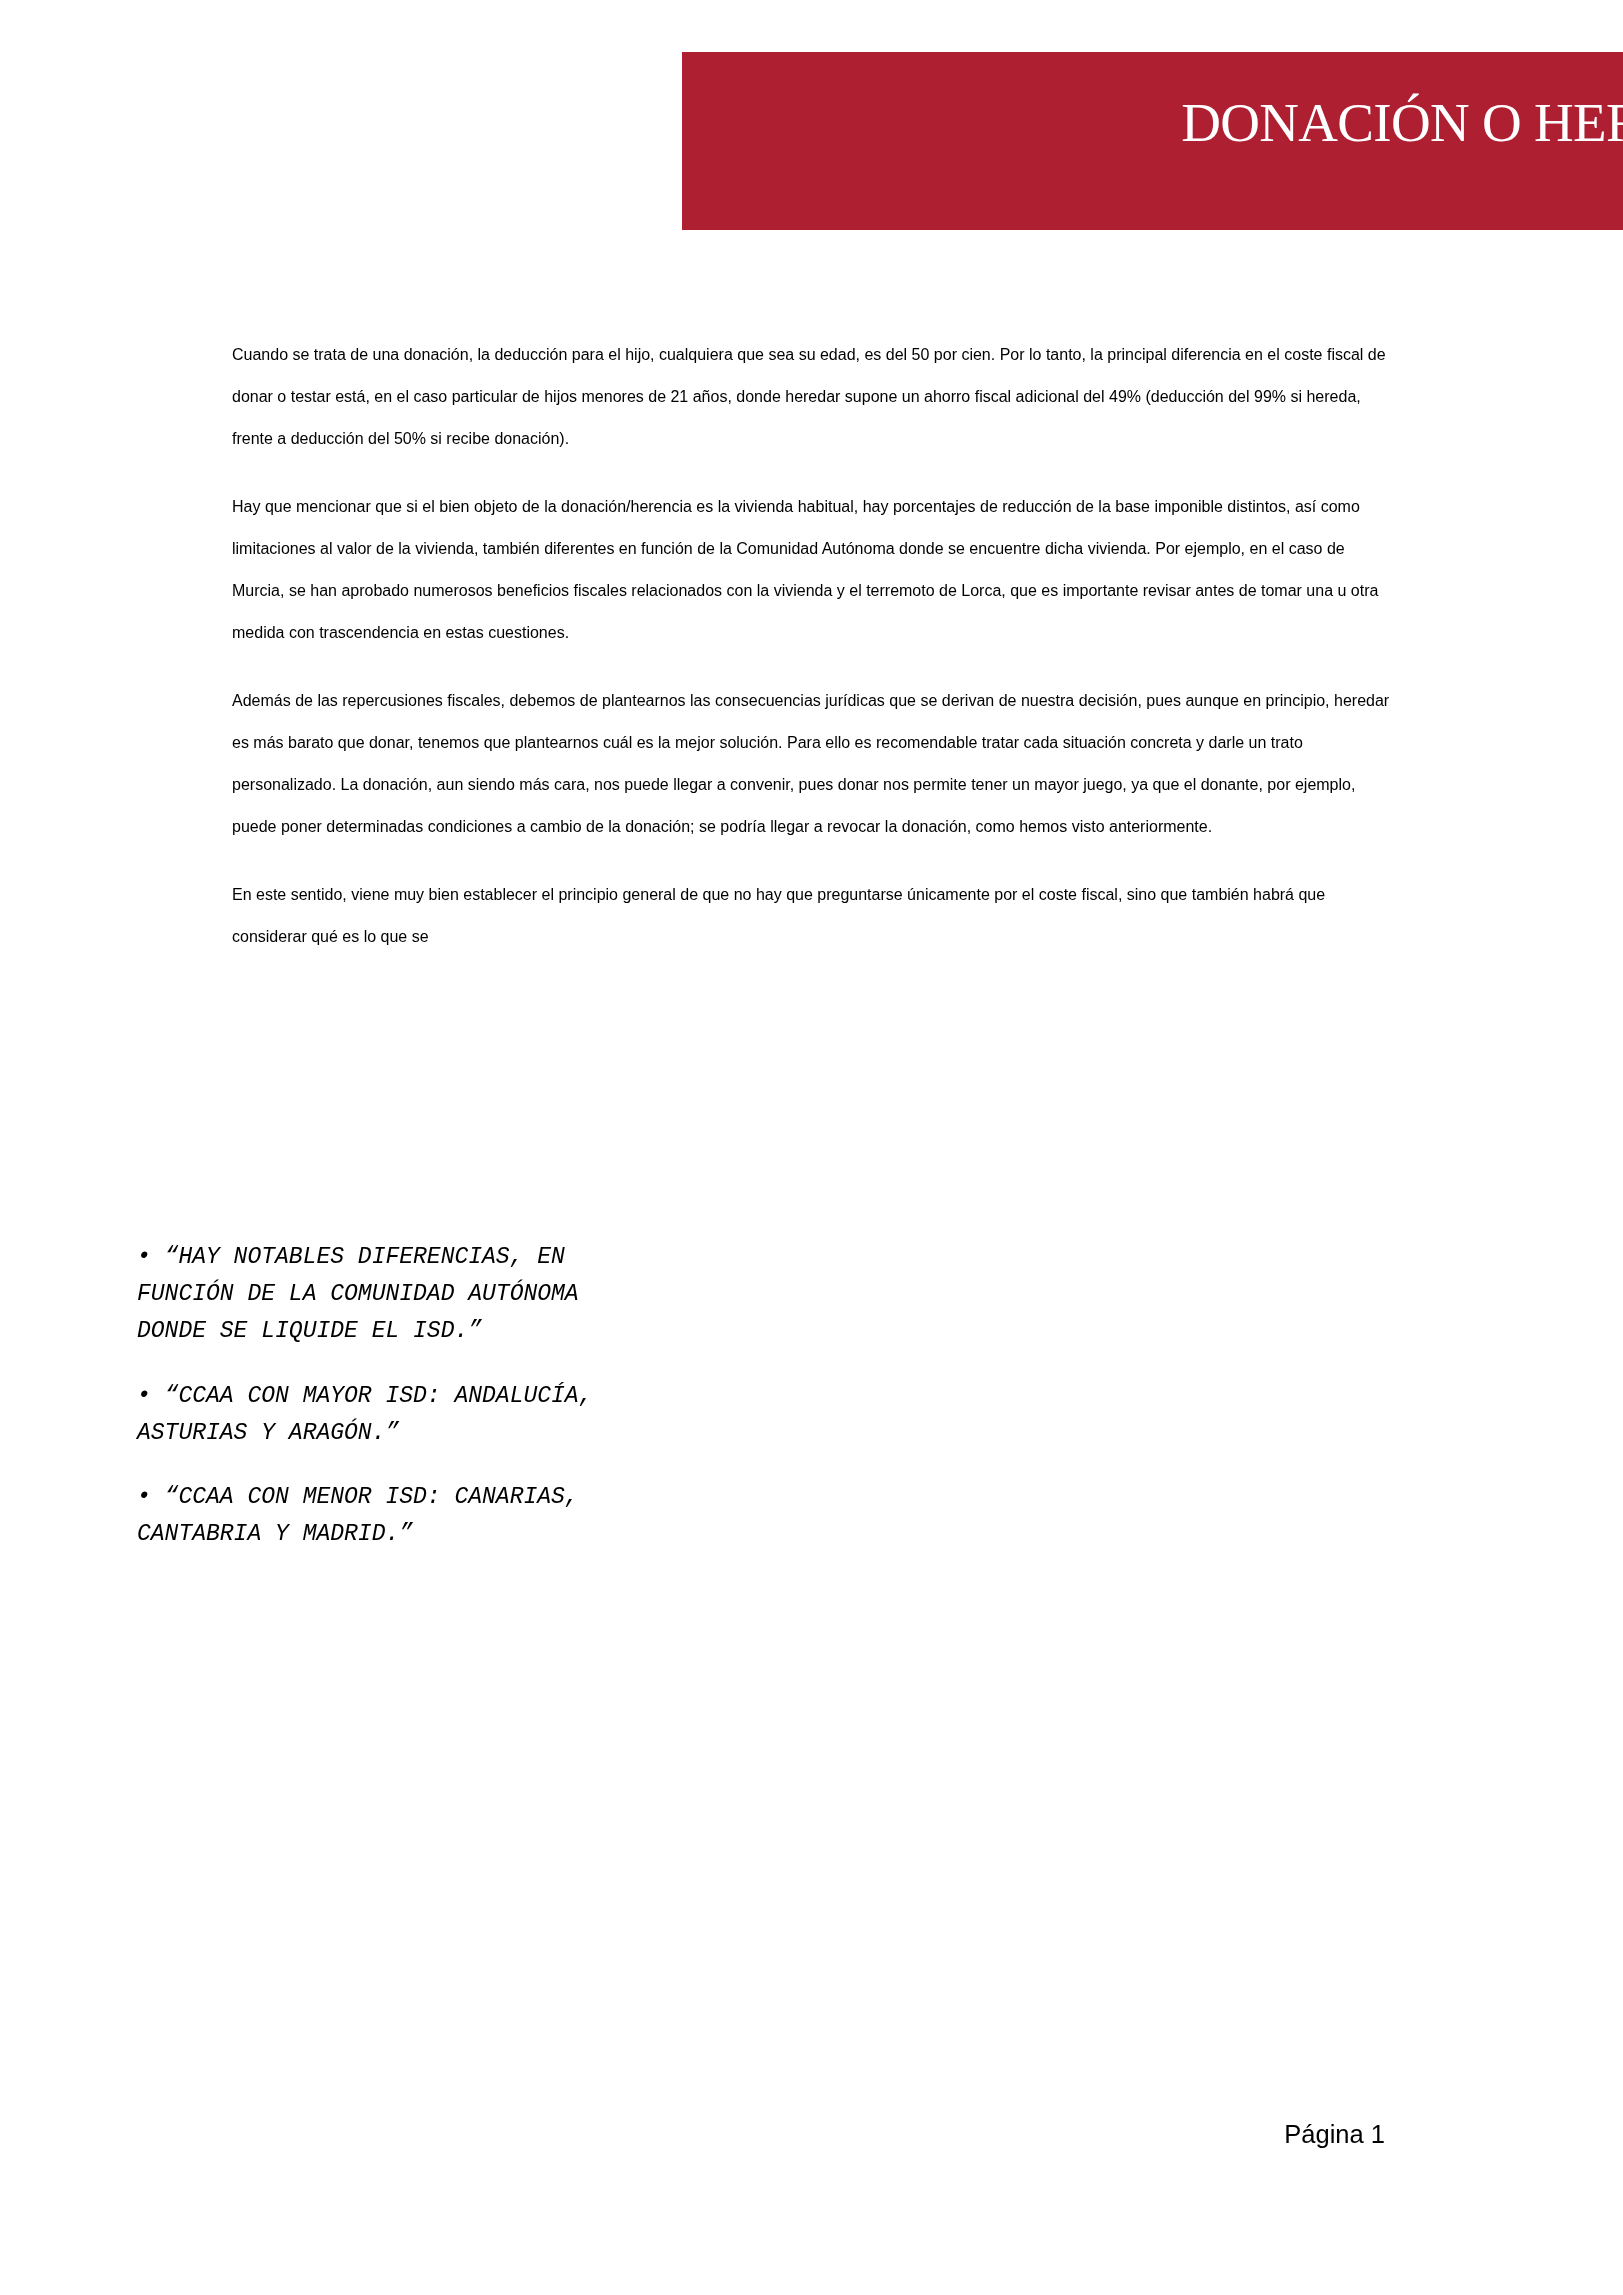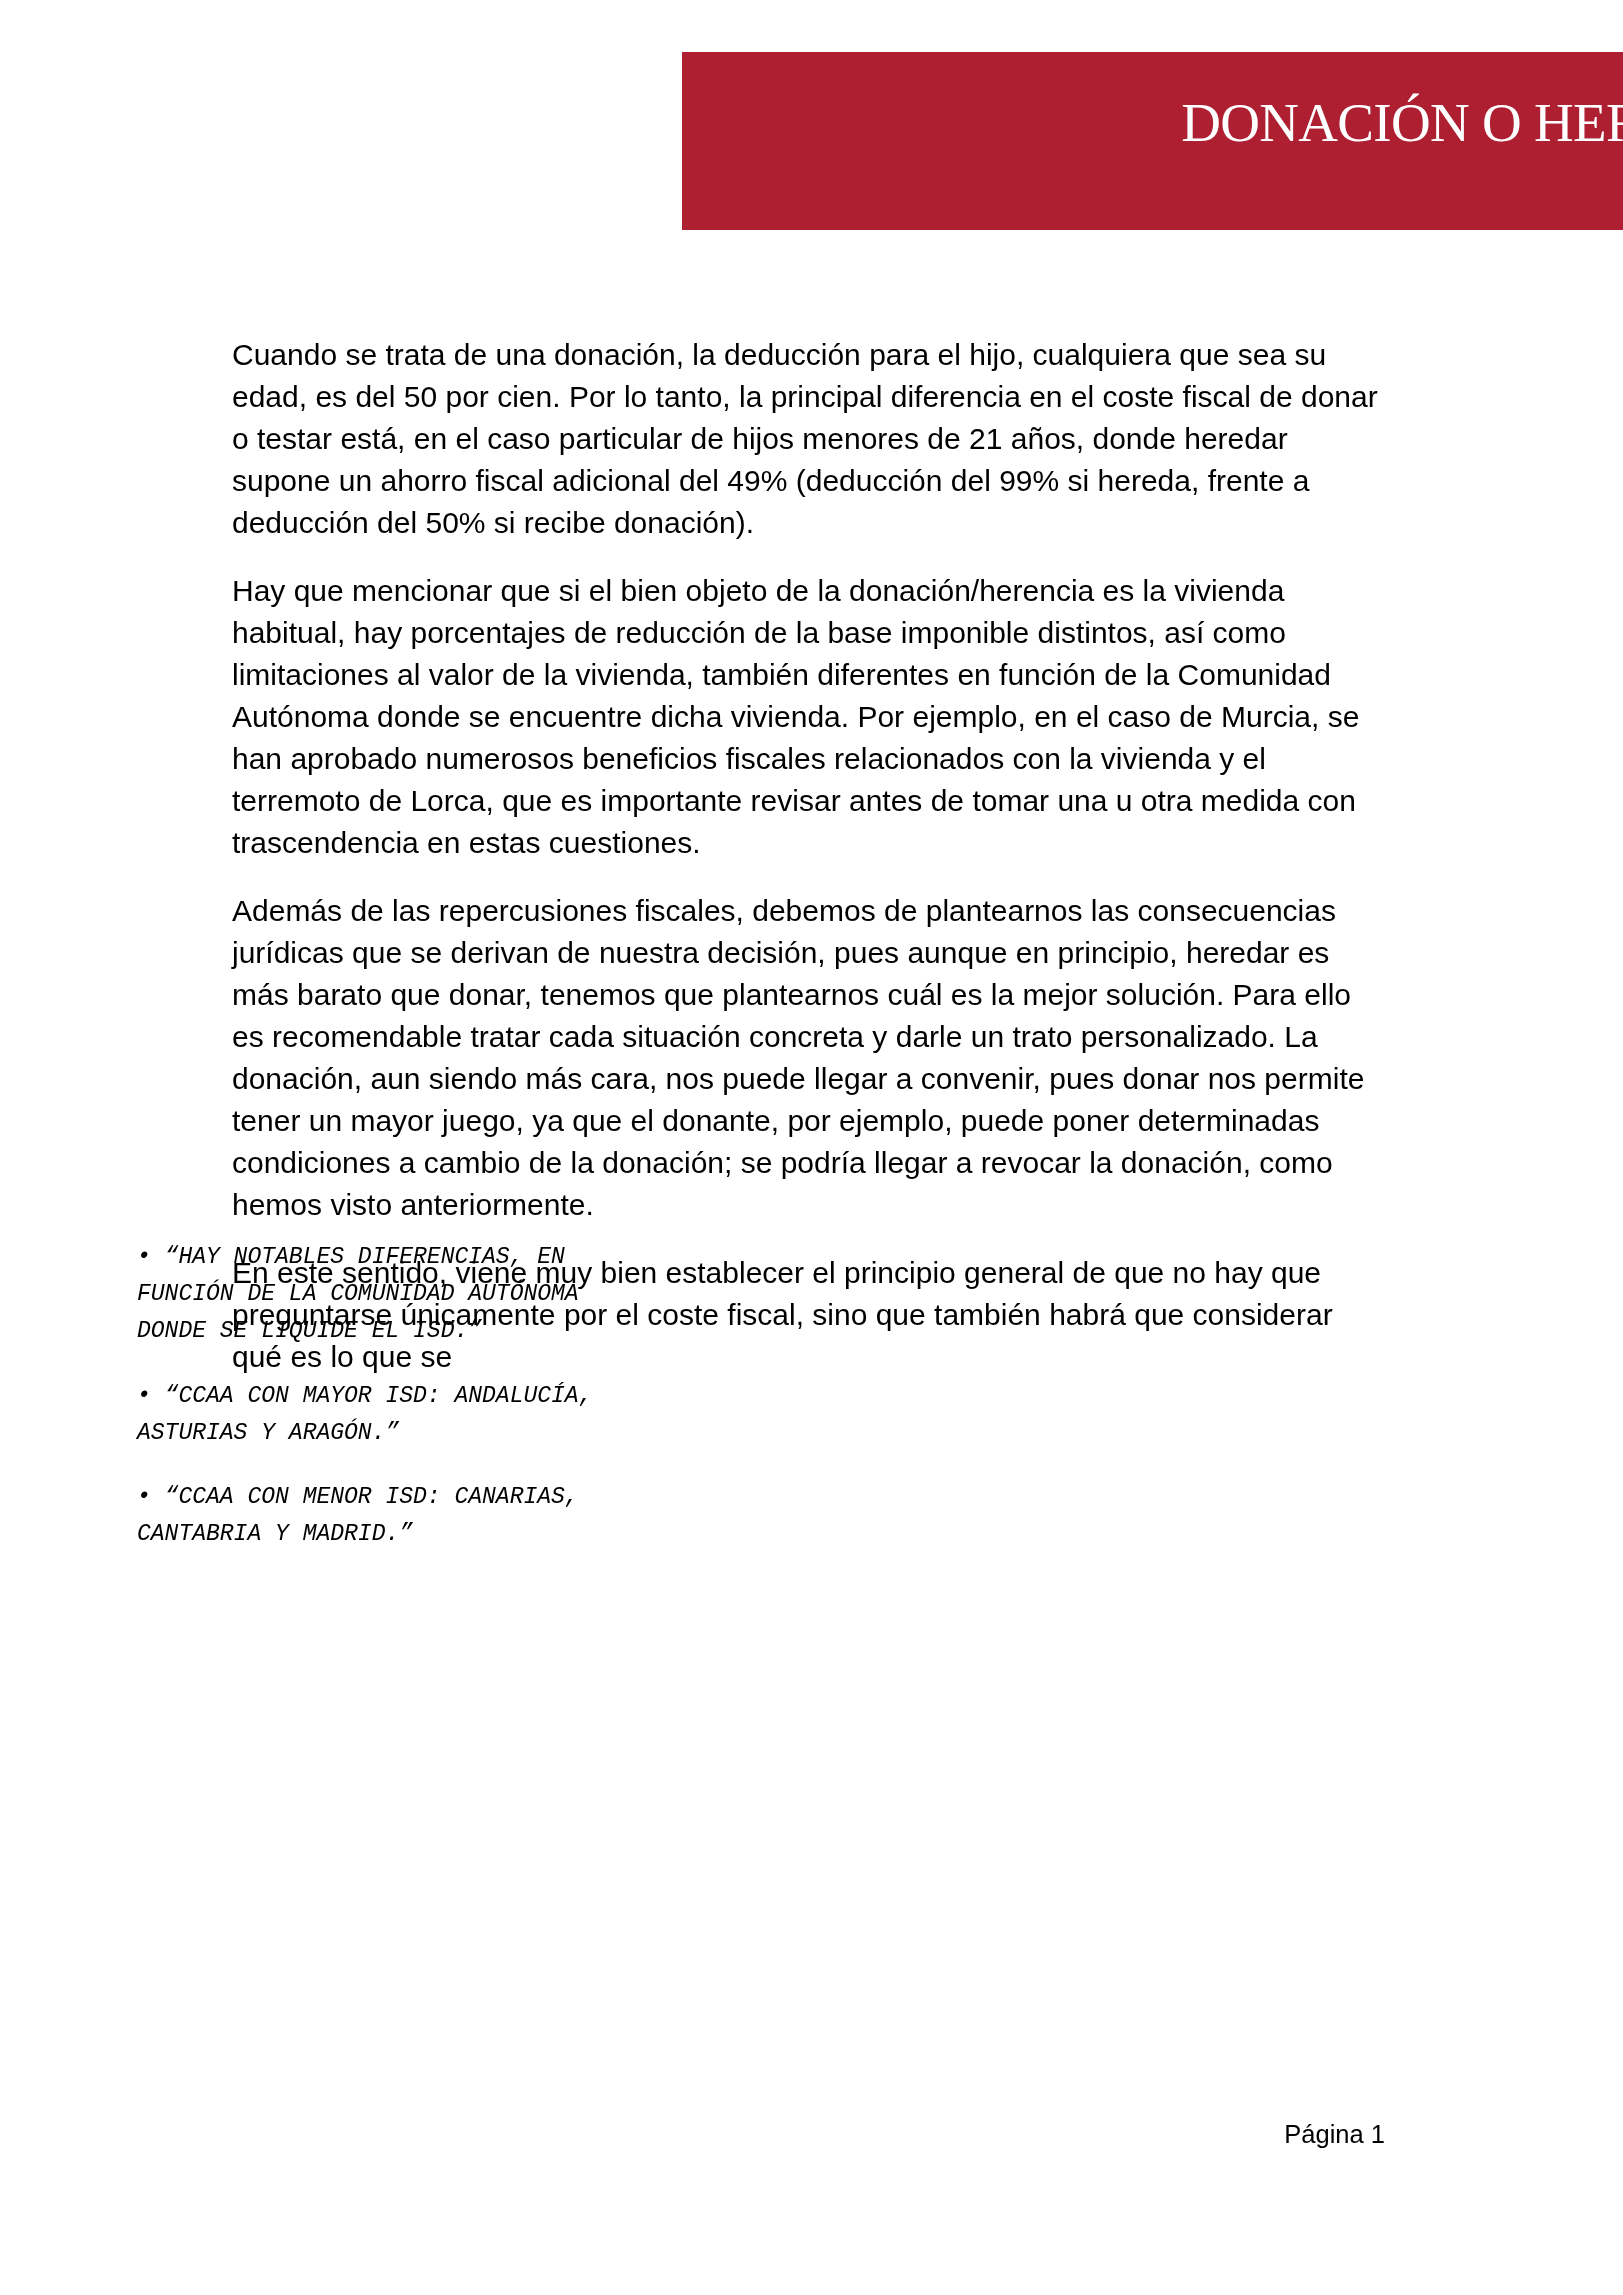--- a/index.html
+++ b/index.html
@@ -4,21 +4,21 @@
 <style>
   html, body { margin:0; padding:0; background:#ffffff; }
   body { width:1623px; height:2295px; position:relative; overflow:hidden;
          font-family:"Liberation Sans", sans-serif; color:#000; }
   .header-band { position:absolute; left:682px; top:52px; width:1131px; height:178px;
                  background:#ad1f31; }
   .header-title { position:absolute; right:6.5px; top:39px; margin:0;
                   font-family:"Liberation Serif", serif; font-weight:normal;
                   font-size:55px; color:#ffffff; letter-spacing:-0.7px; white-space:nowrap; }
   .body { position:absolute; left:232px; top:334px; width:1158px;
-          font-size:30px; line-height:42px; }
+          font-size:16px; line-height:42px; }
   .body p { margin:0 0 26px 0; }
   .body p.last { margin-bottom:12px; }
   .center-line { text-align:center; }
   .pullquotes { position:absolute; left:137px; top:1239px; width:510px;
                 font-style:italic; font-size:23px; line-height:37px; }
   .pullquotes p { margin:0 0 27.5px 0;font-family:Liberation Mono, monospace; }
   .page-num { position:absolute; right:238px; top:2120px; font-size:25.5px; }
 </style>
 </head>
 <body>

